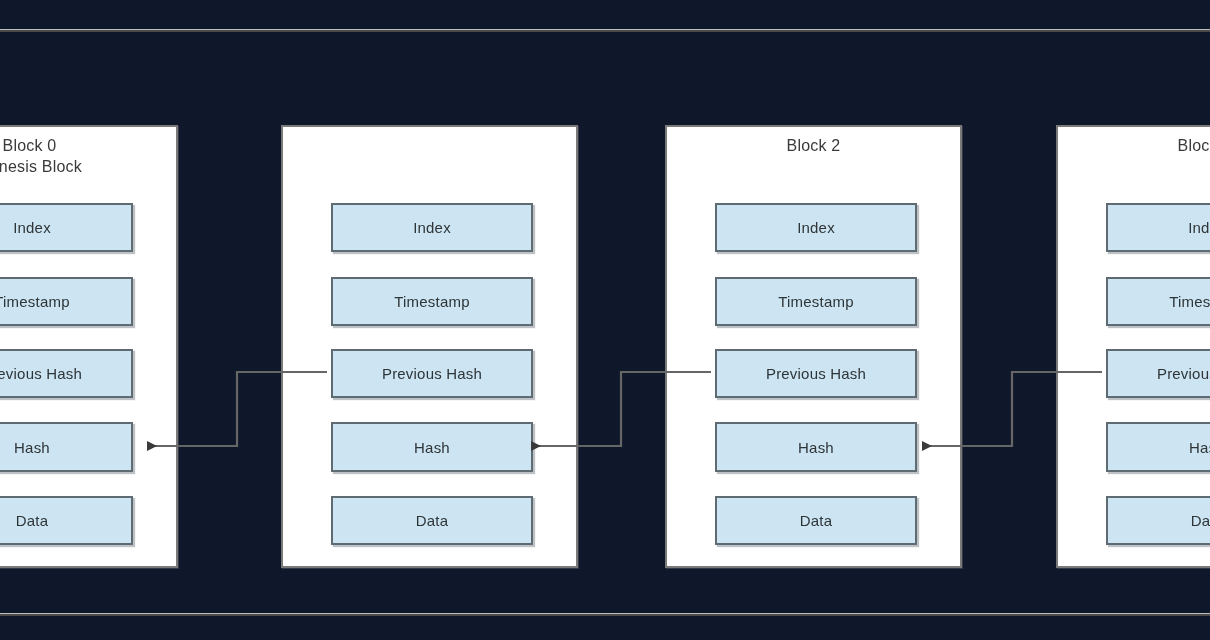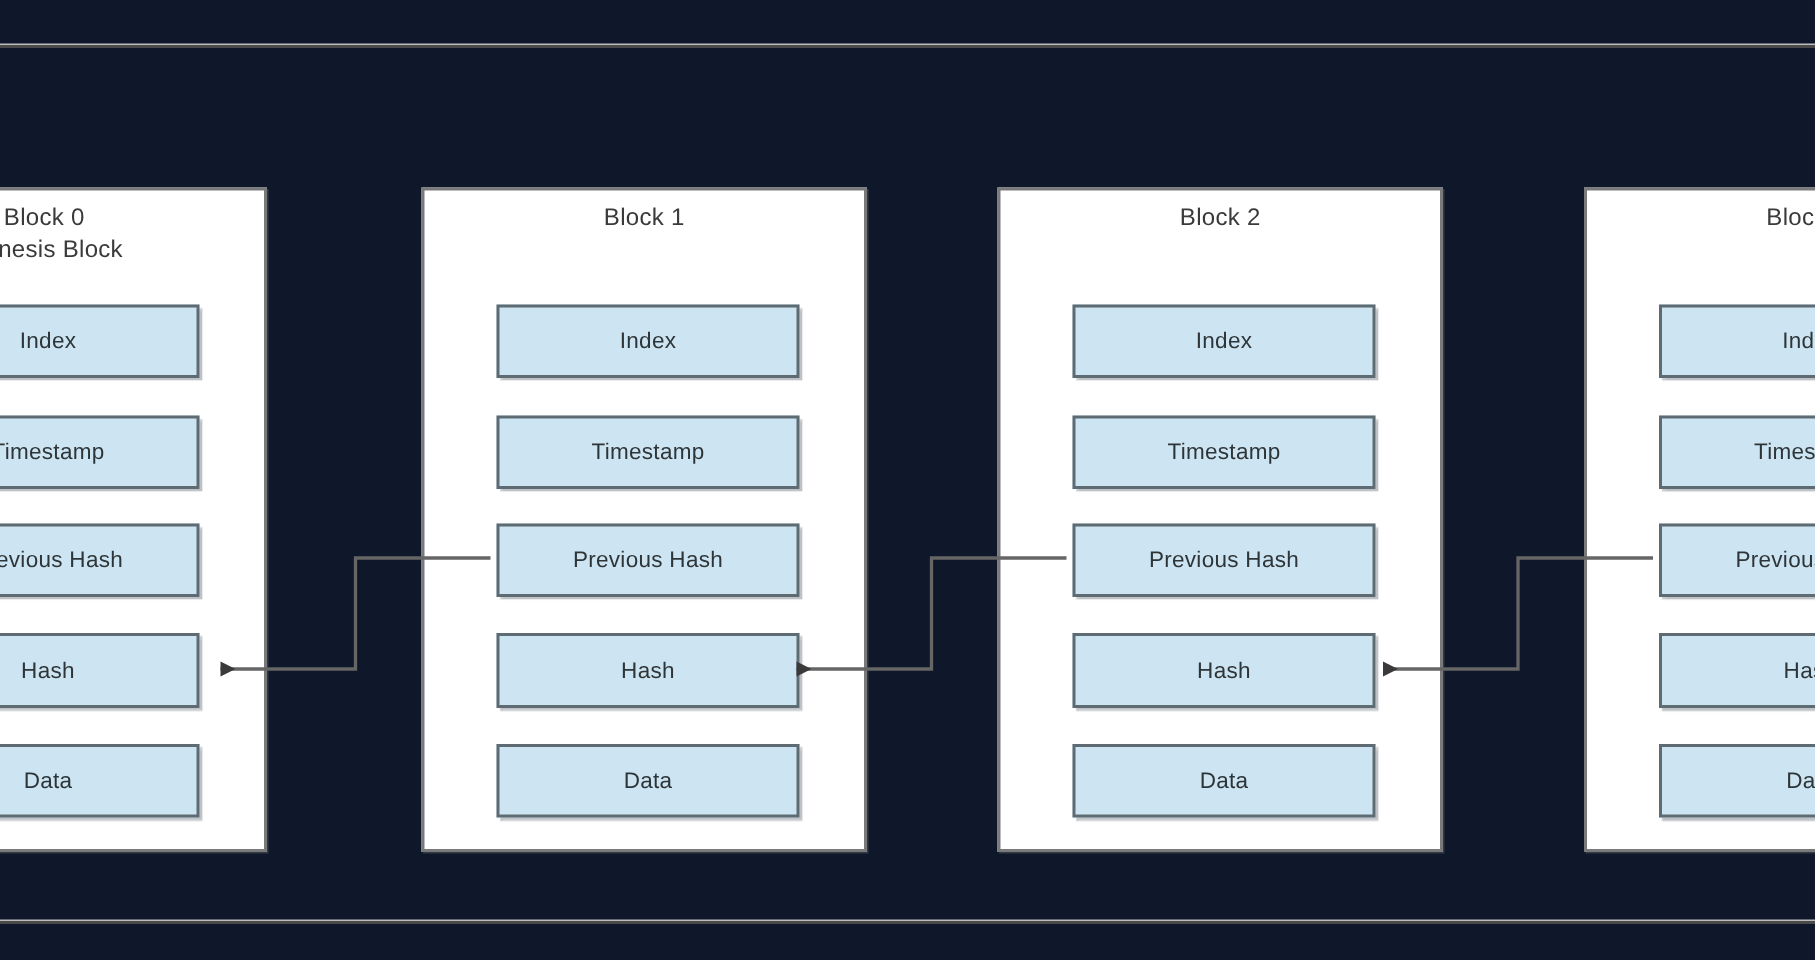--- a/index.html
+++ b/index.html
@@ -96,21 +96,20 @@
     <div class="block-title">Block 0
 Genesis Block</div>
     <div class="field f-index">Index</div>
     <div class="field f-timestamp">Timestamp</div>
     <div class="field f-prevhash">Previous Hash</div>
     <div class="field f-hash">Hash</div>
     <div class="field f-data">Data</div>
   </div>
 
   <div class="block" style="left:281px;">
-    <div class="block-title">Block 1</div>
     <div class="field f-index">Index</div>
     <div class="field f-timestamp">Timestamp</div>
     <div class="field f-prevhash">Previous Hash</div>
     <div class="field f-hash">Hash</div>
     <div class="field f-data">Data</div>
   </div>
 
   <div class="block" style="left:665px;text-decoration:underline;">
     <div class="block-title">Block 2</div>
     <div class="field f-index">Index</div>

